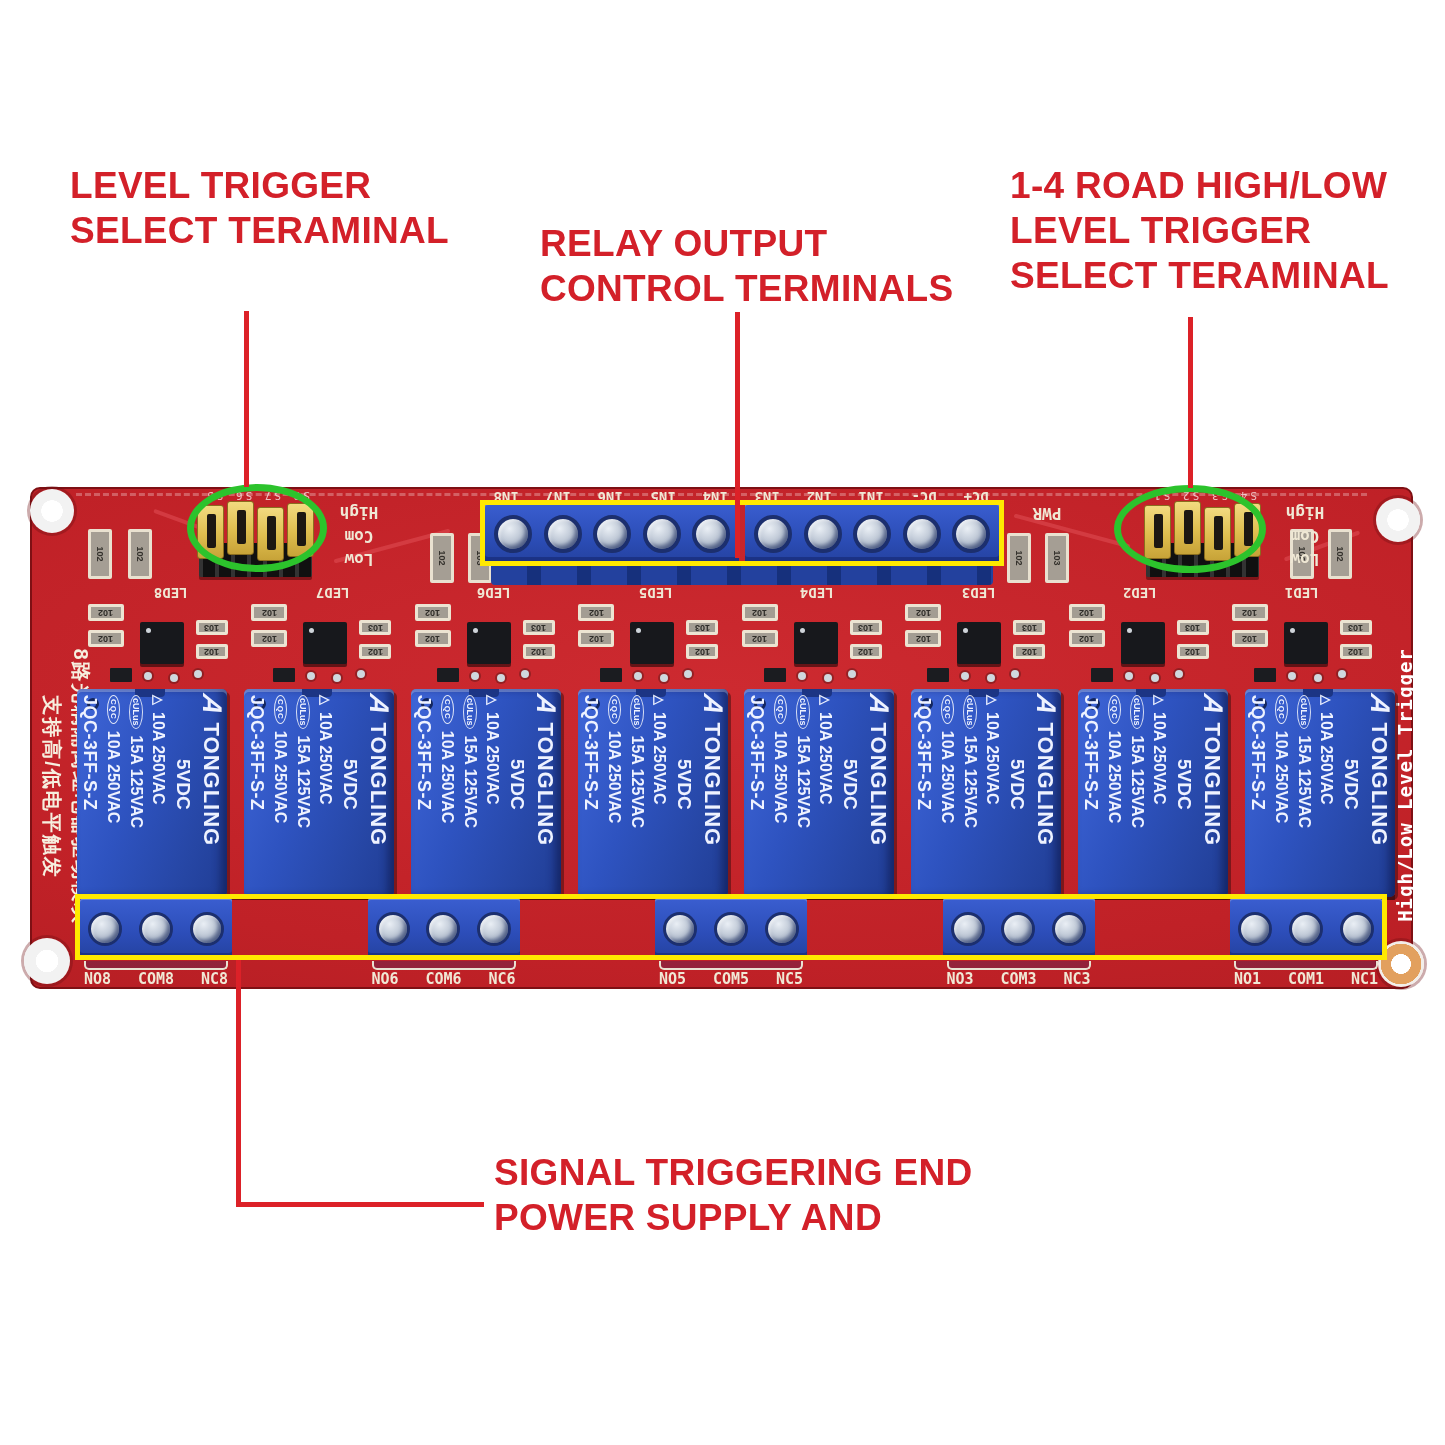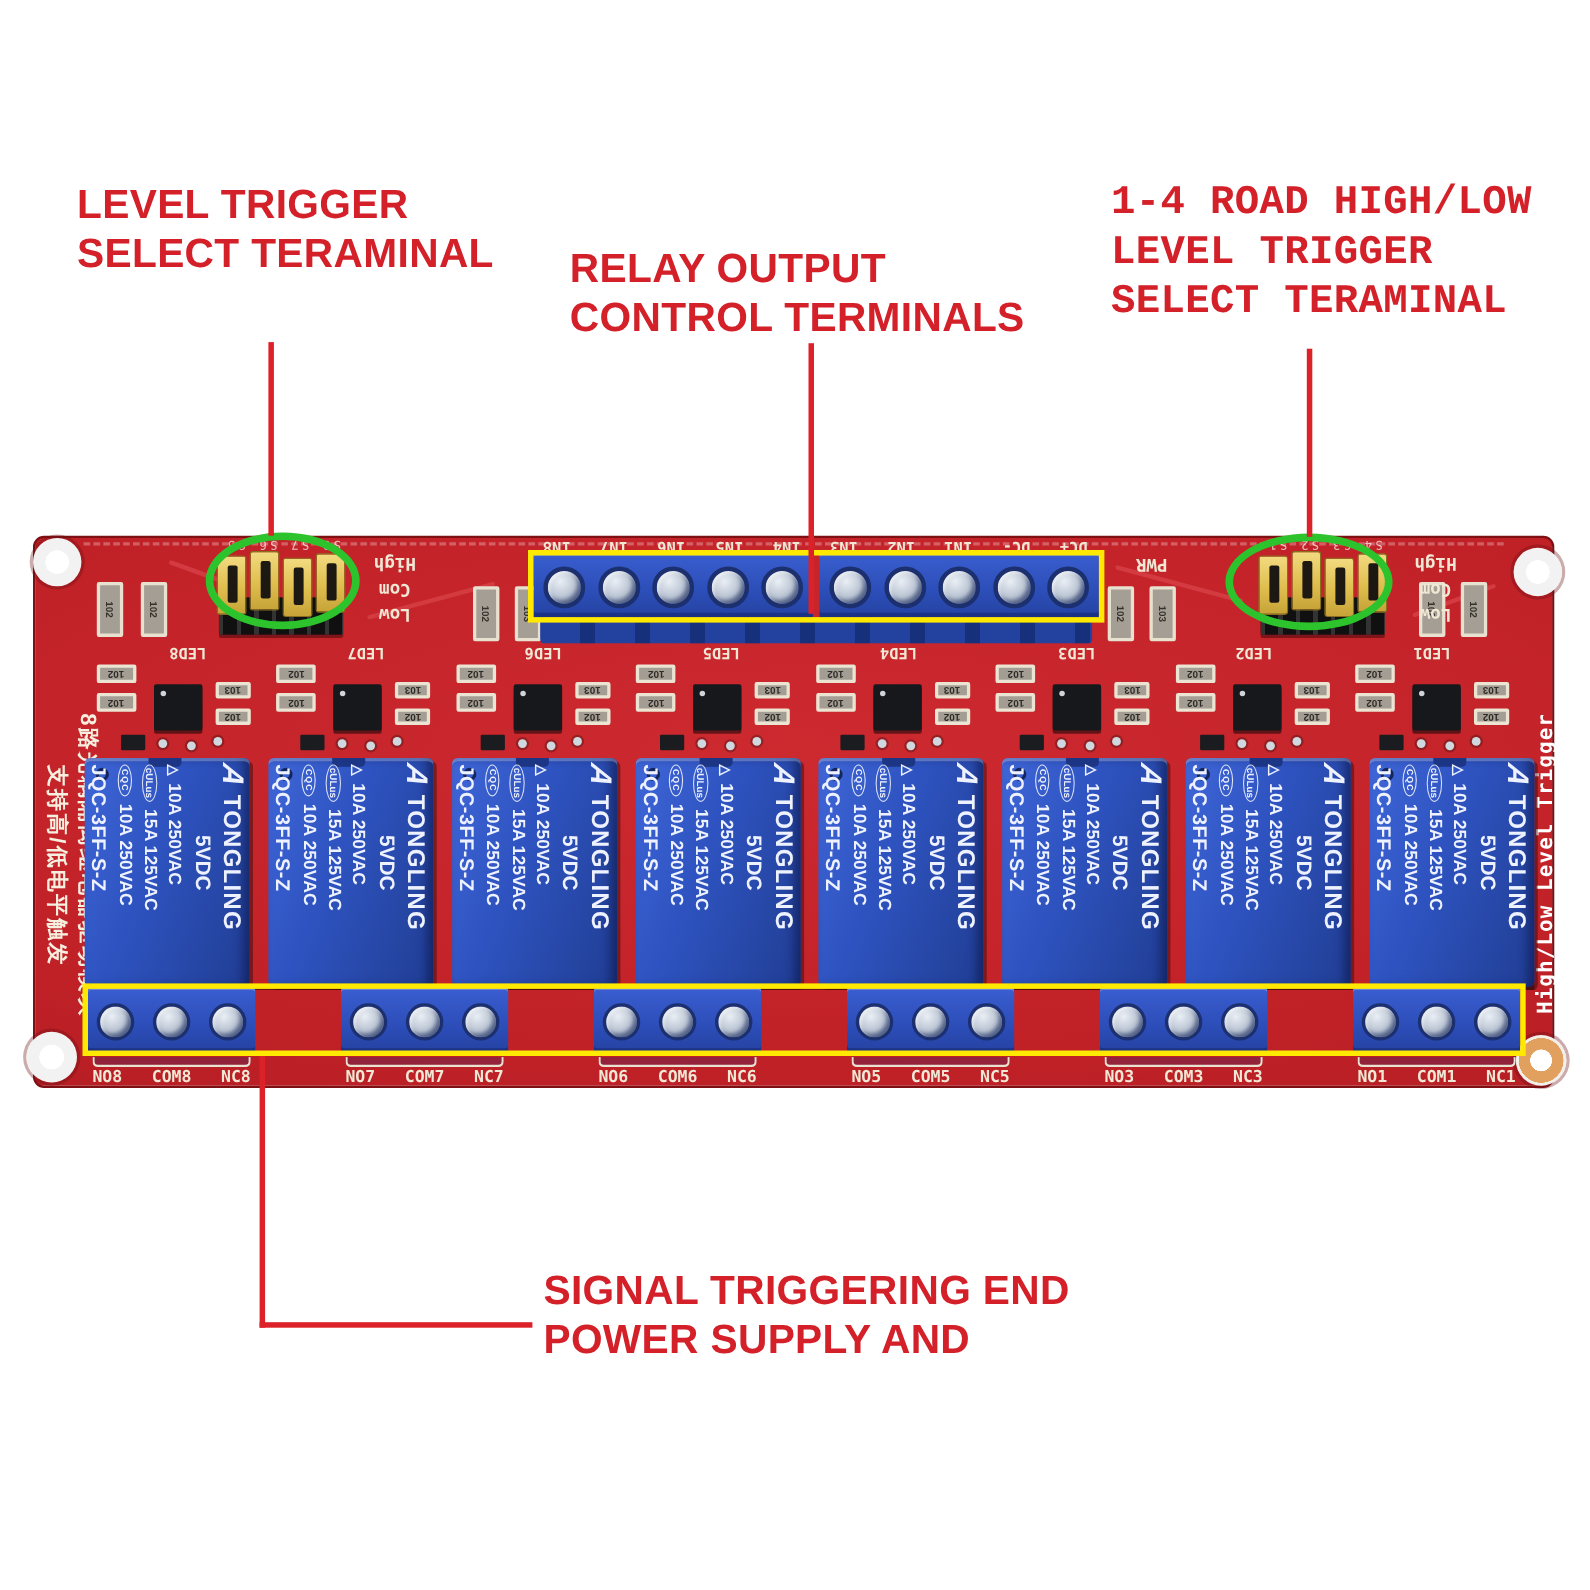--- a/index.html
+++ b/index.html
@@ -2,22 +2,22 @@
 <html><head>
 <meta charset="utf-8">
 <style>
   * { margin:0; padding:0; box-sizing:border-box; }
   body { background:#ffffff; font-family:"Liberation Sans", sans-serif; }
   #shot { position:relative; width:1445px; height:1445px; background:#ffffff; overflow:hidden; }
 
   
   .ann { position:absolute; color:#d32029; font-weight:bold; font-size:37px; line-height:45px; letter-spacing:.3px; white-space:nowrap; z-index:40; }
   .ann-tl { left:70px;  top:163px; }
-  .ann-tm { left:518px; top:221px; }
-  .ann-tr { left:1010px; top:163px;font-family:Liberation Mono, monospace; }
+  .ann-tm { left:540px; top:221px; }
+  .ann-tr { left:1010px; top:163px; }
   .ann-b  { left:494px; top:1150px; }
 
   .cl { position:absolute; background:#dc2128; z-index:35; }
   .cl-left   { left:244px;  top:311px; width:5px; height:176px; }
   .cl-mid    { left:735px;  top:312px; width:5px; height:246px; }
   .cl-right  { left:1188px; top:317px; width:5px; height:171px; }
   .cl-bot-v  { left:236px;  top:960px; width:5px; height:247px; }
   .cl-bot-h  { left:236px;  top:1202px; width:248px; height:5px; }
 
   
@@ -674,33 +674,20 @@
             <div class="screw sm"></div>
           </div>
           <div class="blip"></div>
           <div class="blabels ss">
             <span>NO8</span>
             <span>COM8</span>
             <span>NC8</span>
           </div>
         </div>
 
-        <div class="bblock">
-          <div class="bbody">
-            <div class="screw sm"></div>
-            <div class="screw sm"></div>
-            <div class="screw sm"></div>
-          </div>
-          <div class="blip"></div>
-          <div class="blabels ss">
-            <span>NO7</span>
-            <span>COM7</span>
-            <span>NC7</span>
-          </div>
-        </div>
 
         <div class="bblock">
           <div class="bbody">
             <div class="screw sm"></div>
             <div class="screw sm"></div>
             <div class="screw sm"></div>
           </div>
           <div class="blip"></div>
           <div class="blabels ss">
             <span>NO6</span>

